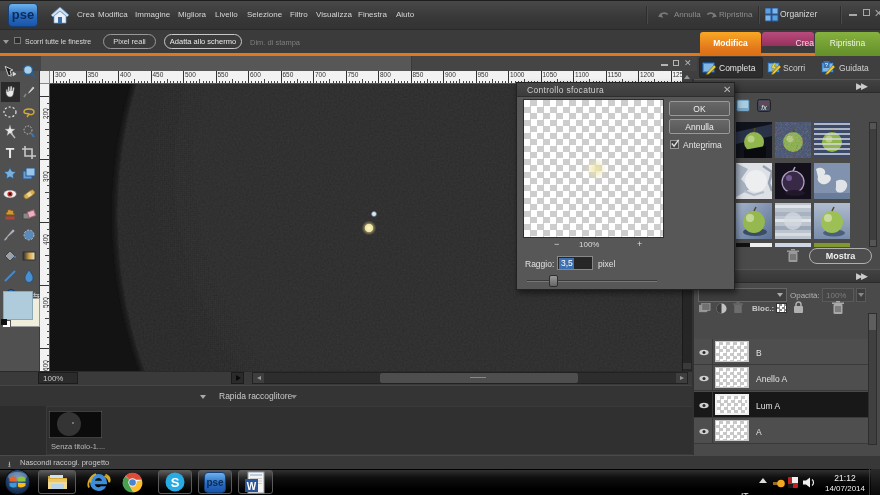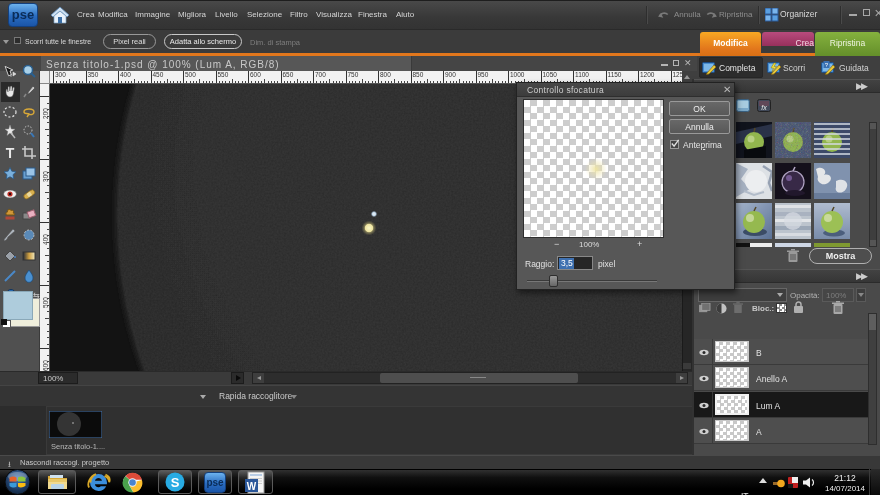--- a/index.html
+++ b/index.html
@@ -58,21 +58,20 @@
 <div class="abs" style="left:14px;top:37px;width:7px;height:7px;background:#2c2c2c;border:1px solid #777;z-index:5;"></div>
 <div class="abs" style="left:25px;top:38px;font-size:7px;color:#d8d8d8;z-index:5;white-space:nowrap;">Scorri tutte le finestre</div>
 <div class="abs" style="left:103px;top:34px;width:53px;height:15px;border:1px solid #989898;border-radius:8px;font-size:7.5px;color:#dedede;text-align:center;line-height:13px;z-index:5;white-space:nowrap;">Pixel reali</div>
 <div class="abs" style="left:164px;top:34px;width:78px;height:15px;border:1px solid #c8c8c8;border-radius:8px;font-size:7.5px;color:#e8e8e8;text-align:center;line-height:13px;z-index:5;white-space:nowrap;">Adatta allo schermo</div>
 <div class="abs" style="left:250px;top:38px;font-size:7.5px;color:#7e7e7e;z-index:5;white-space:nowrap;">Dim. di stampa</div>
 <div class="abs" style="left:700px;top:32px;width:61px;height:24px;background:linear-gradient(#f9a823,#e2771c 70%,#d96f14);border-radius:3px 3px 0 0;font-size:8.5px;font-weight:bold;color:#fff;text-align:center;line-height:23px;z-index:5;">Modifica</div>
 <div class="abs" style="left:762px;top:32px;width:52px;height:14px;background:linear-gradient(#b84b7d,#97305c);border-radius:3px 3px 0 0;font-size:8.5px;color:#f2d8e4;text-align:right;line-height:23px;z-index:5;">Crea</div>
 <div class="abs" style="left:815px;top:32px;width:65px;height:24px;background:linear-gradient(#85b13e,#648f2a);border-radius:3px 3px 0 0;font-size:8.5px;color:#eef4e0;text-align:center;line-height:23px;z-index:5;">Ripristina</div>
 <div class="abs" style="left:0;top:56px;width:697px;height:15px;background:#454545;z-index:2;"></div>
 <div class="abs" style="left:41px;top:56px;width:371px;height:15px;background:#575757;border-right:1px solid #3a3a3a;z-index:2;"></div>
-<div class="abs" style="left:46px;top:59px;font-size:10px;letter-spacing:0.97px;color:#c9c9c9;z-index:3;white-space:nowrap;">Senza titolo-1.psd @ 100% (Lum A, RGB/8)</div>
 <div class="abs" style="left:661px;top:64px;width:7px;height:2px;background:#b5b5b5;z-index:3;"></div>
 <div class="abs" style="left:673px;top:60px;width:6px;height:6px;border:1px solid #b5b5b5;z-index:3;"></div>
 <div class="abs" style="left:684px;top:58px;font-size:9px;color:#b5b5b5;z-index:3;">✕</div>
 <div class="abs" style="left:697px;top:56px;width:183px;height:23px;background:#3f3f3f;z-index:2;"></div>
 <div class="abs" style="left:699px;top:57px;width:64px;height:21px;background:#2c2c2c;border:1px solid #262626;border-radius:2px;z-index:3;"></div>
 <svg class="abs" style="left:702px;top:60px;z-index:4;" width="15" height="15" viewBox="0 0 15 15">
 <rect x="0.5" y="2.5" width="12" height="10" rx="1" fill="#4a8fd0" stroke="#1e4e86"></rect>
 <rect x="2" y="4" width="9" height="7" fill="#7db8e8"></rect>
 
 <path d="M5 13 L12 5 L14 7 L7 14 L4.5 14.5 Z" fill="#e8c83a" stroke="#8a6a10" stroke-width="0.7"></path>

